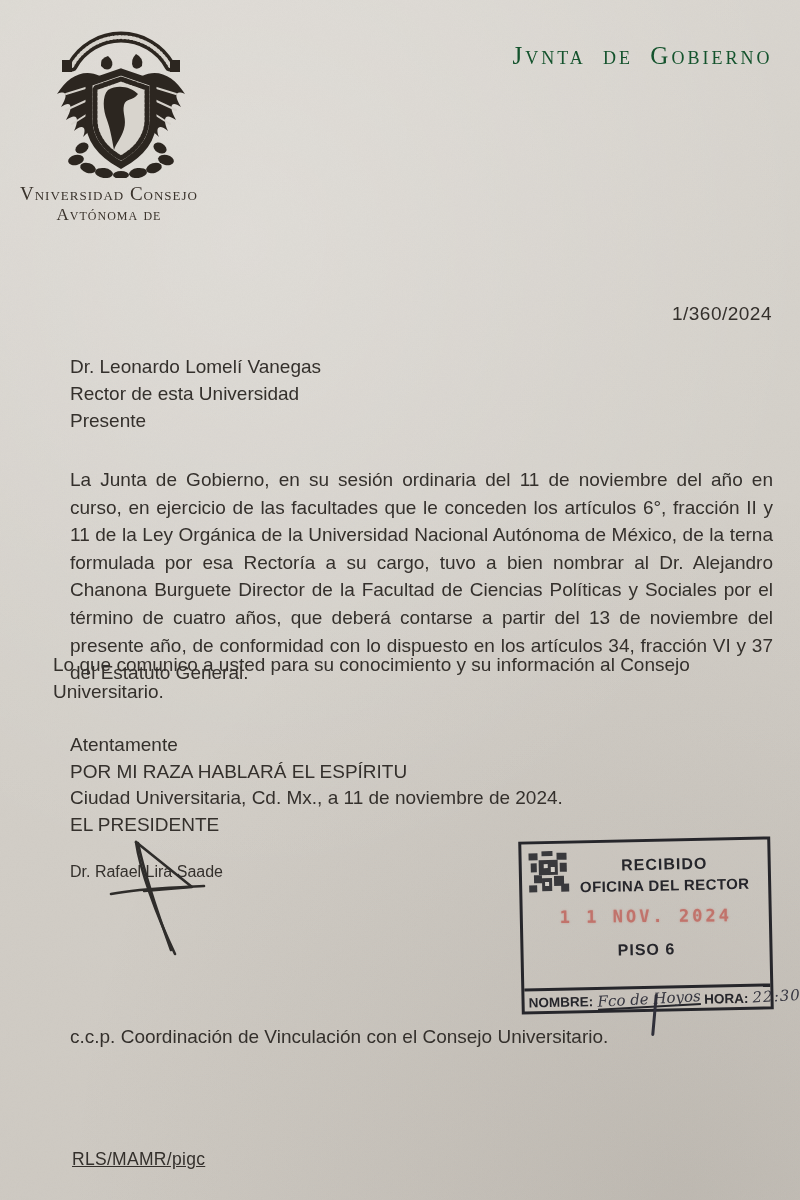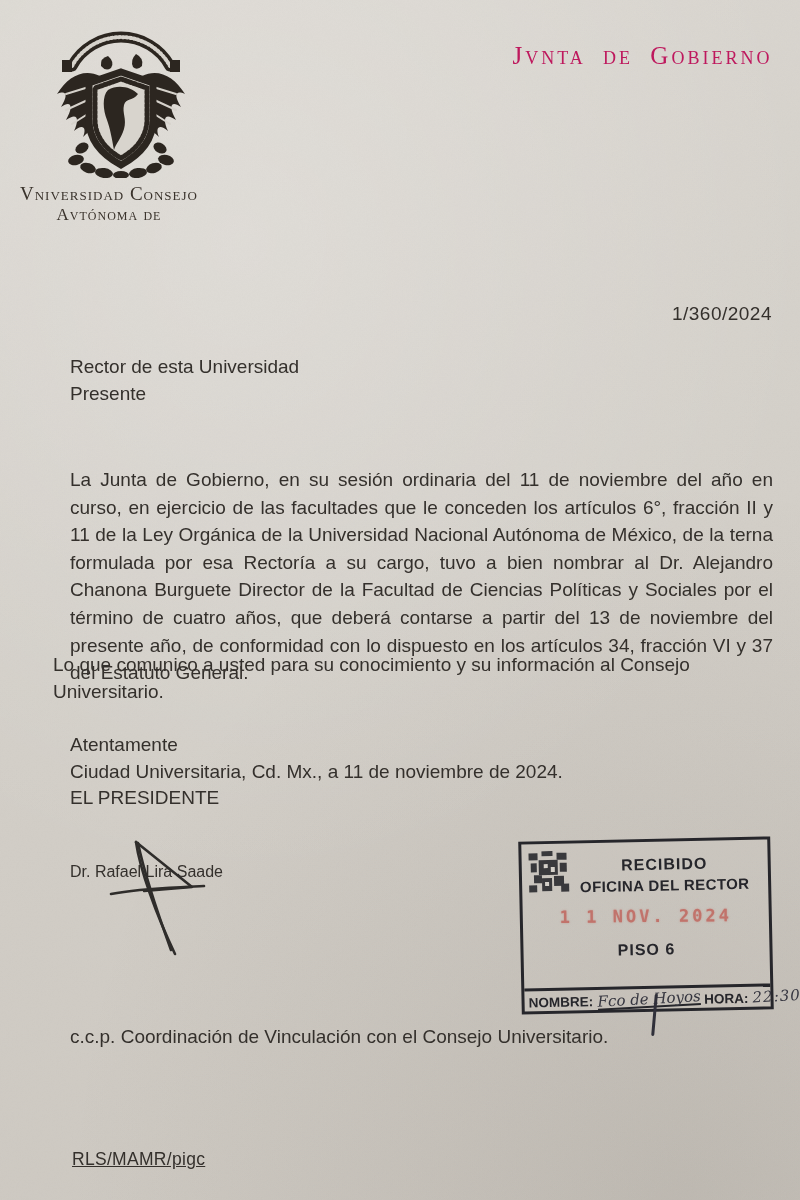--- a/index.html
+++ b/index.html
@@ -26,21 +26,21 @@
   .org-name {
     left:0; top:183px; width:218px; text-align:center;
     font-family:"Liberation Serif", serif; font-variant:small-caps;
     color:#3a332c; line-height:21px; letter-spacing:1px;
   }
   .org-name .l1 { font-size:19px; }
   .org-name .l2, .org-name .l3 { font-size:17px; }
   .junta {
     left:500px; top:42px; width:285px; text-align:center;
     font-family:"Liberation Serif", serif; font-variant:small-caps;
-    font-size:25px; letter-spacing:3px; word-spacing:8px; color:#be185d;
+    font-size:25px; letter-spacing:3px; word-spacing:8px; color:#14532d;
   }
   .refnum { left:600px; top:303px; width:172px; text-align:right; font-size:19px; letter-spacing:.5px; }
 
   
   .recipient { left:70px; top:353px; font-size:19px; line-height:27px; }
   .para1 { left:70px; top:466px; width:703px; font-size:19px; line-height:27.6px; text-align:justify; }
   .para2 { left:53px; top:651px; width:703px; font-size:19px; line-height:27px; }
   .closing { left:70px; top:732px; font-size:19px; line-height:26.6px; }
   .signer { left:70px; top:863px; font-size:16px; }
   .signature { left:96px; top:830px; width:118px; height:132px; z-index:5; }
@@ -128,29 +128,31 @@
 <div class="layer org-name">
   <div class="l1">Vniversidad Consejo</div>
   <div class="l2">Avtónoma de</div>
 </div>
 
 <div class="layer junta">Jvnta de Gobierno</div>
 
 <div class="layer refnum">1/360/2024</div>
 
 <div class="layer recipient">
+  <div>Dr. Leonardo Lomelí Vanegas</div>
   <div>Rector de esta Universidad</div>
   <div>Presente</div>
 </div>
 
 <div class="layer para1">La Junta de Gobierno, en su sesión ordinaria del 11 de noviembre del año en curso, en ejercicio de las facultades que le conceden los artículos 6°, fracción II y 11 de la Ley Orgánica de la Universidad Nacional Autónoma de México, de la terna formulada por esa Rectoría a su cargo, tuvo a bien nombrar al Dr. Alejandro Chanona Burguete Director de la Facultad de Ciencias Políticas y Sociales por el término de cuatro años, que deberá contarse a partir del 13 de noviembre del presente año, de conformidad con lo dispuesto en los artículos 34, fracción VI y 37 del Estatuto General.</div>
 <div class="layer para2">Lo que comunico a usted para su conocimiento y su información al Consejo Universitario.</div>
 
 <div class="layer closing">
   <div>Atentamente</div>
+  <div>POR MI RAZA HABLARÁ EL ESPÍRITU</div>
   <div>Ciudad Universitaria, Cd. Mx., a 11 de noviembre de 2024.</div>
   <div>EL PRESIDENTE</div>
 </div>
 
 <svg class="layer signature" viewBox="0 0 118 132" aria-hidden="true">
   <g fill="none" stroke="#2f2d2b" stroke-width="2.6" stroke-linecap="round" stroke-linejoin="round">
     <path d="M40,12 C44,40 60,84 79,124"></path>
     <path d="M42,13 C48,42 62,84 75,120"></path>
     <path d="M40,12 L96,57 L48,61"></path>
     <path d="M15,64 C45,58 76,58 108,56"></path>

